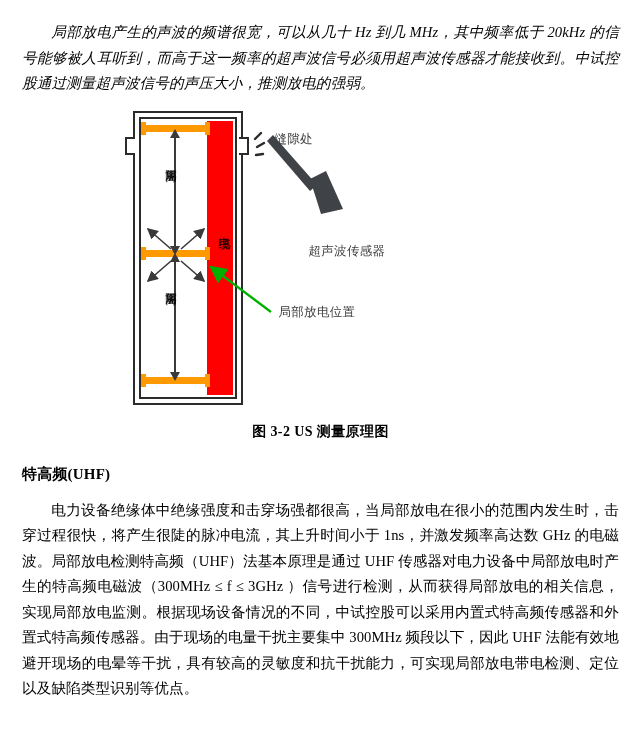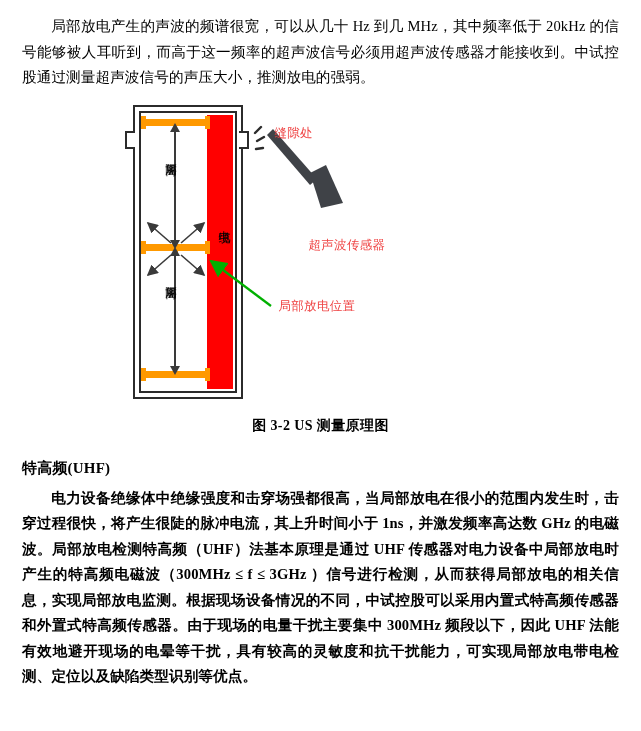--- a/index.html
+++ b/index.html
@@ -26,21 +26,21 @@
   
   p.para {
     margin: 0;
     font-size: 14.6px;
     line-height: 25.5px;
     text-align: justify;
     text-justify: inter-ideograph;
     text-indent: 2em;
     letter-spacing: 0.1px;
   }
-  p.para.first { padding-top: 14px; }
+  p.para.first { padding-top: 20px; font-style: italic; }
 
   
   .figure-wrap {
     margin-top: 12px;
     display: flex;
     flex-direction: column;
     align-items: center;
   }
   .figure {
     position: relative;
@@ -153,21 +153,21 @@
   .vlabel.v1 { left: 44px; top: 52px; }
   .vlabel.v2 { left: 44px; top: 175px; }
 
   
   .ray { position: absolute; left: 0; top: 0; }
 
   .fig-label {
     position: absolute;
     font-size: 12.5px;
     font-family: "Liberation Sans", "DejaVu Sans", sans-serif;
-    color: #ef4444;
+    color: #404040;
     white-space: nowrap;
     letter-spacing: 0.3px;
   }
   .lbl-crack  { left: 154px; top: 22px; }
   .lbl-sensor { left: 188px; top: 134px; }
   .lbl-pd     { left: 158px; top: 195px; }
 
   .caption {
     margin-top: 14px;
     font-size: 14px;
@@ -178,21 +178,21 @@
 
   
   h2.section-heading {
     margin: 24px 0 0 0;
     font-size: 15px;
     font-weight: bold;
     letter-spacing: 0.2px;
   }
   h2.section-heading .abbr { font-size: 15px; }
 
-  .body-block { margin-top: 8px; font-weight: bold; }
+  .body-block { margin-top: 14px; }
 </style>
 </head>
 <body>
 
 <div class="page">
 
   <p class="para first">局部放电产生的声波的频谱很宽，可以从几十 Hz 到几 MHz，其中频率低于 20kHz 的信号能够被人耳听到，而高于这一频率的超声波信号必须用超声波传感器才能接收到。中试控股通过测量超声波信号的声压大小，推测放电的强弱。</p>
 
   <div class="figure-wrap">
     <div class="figure">

